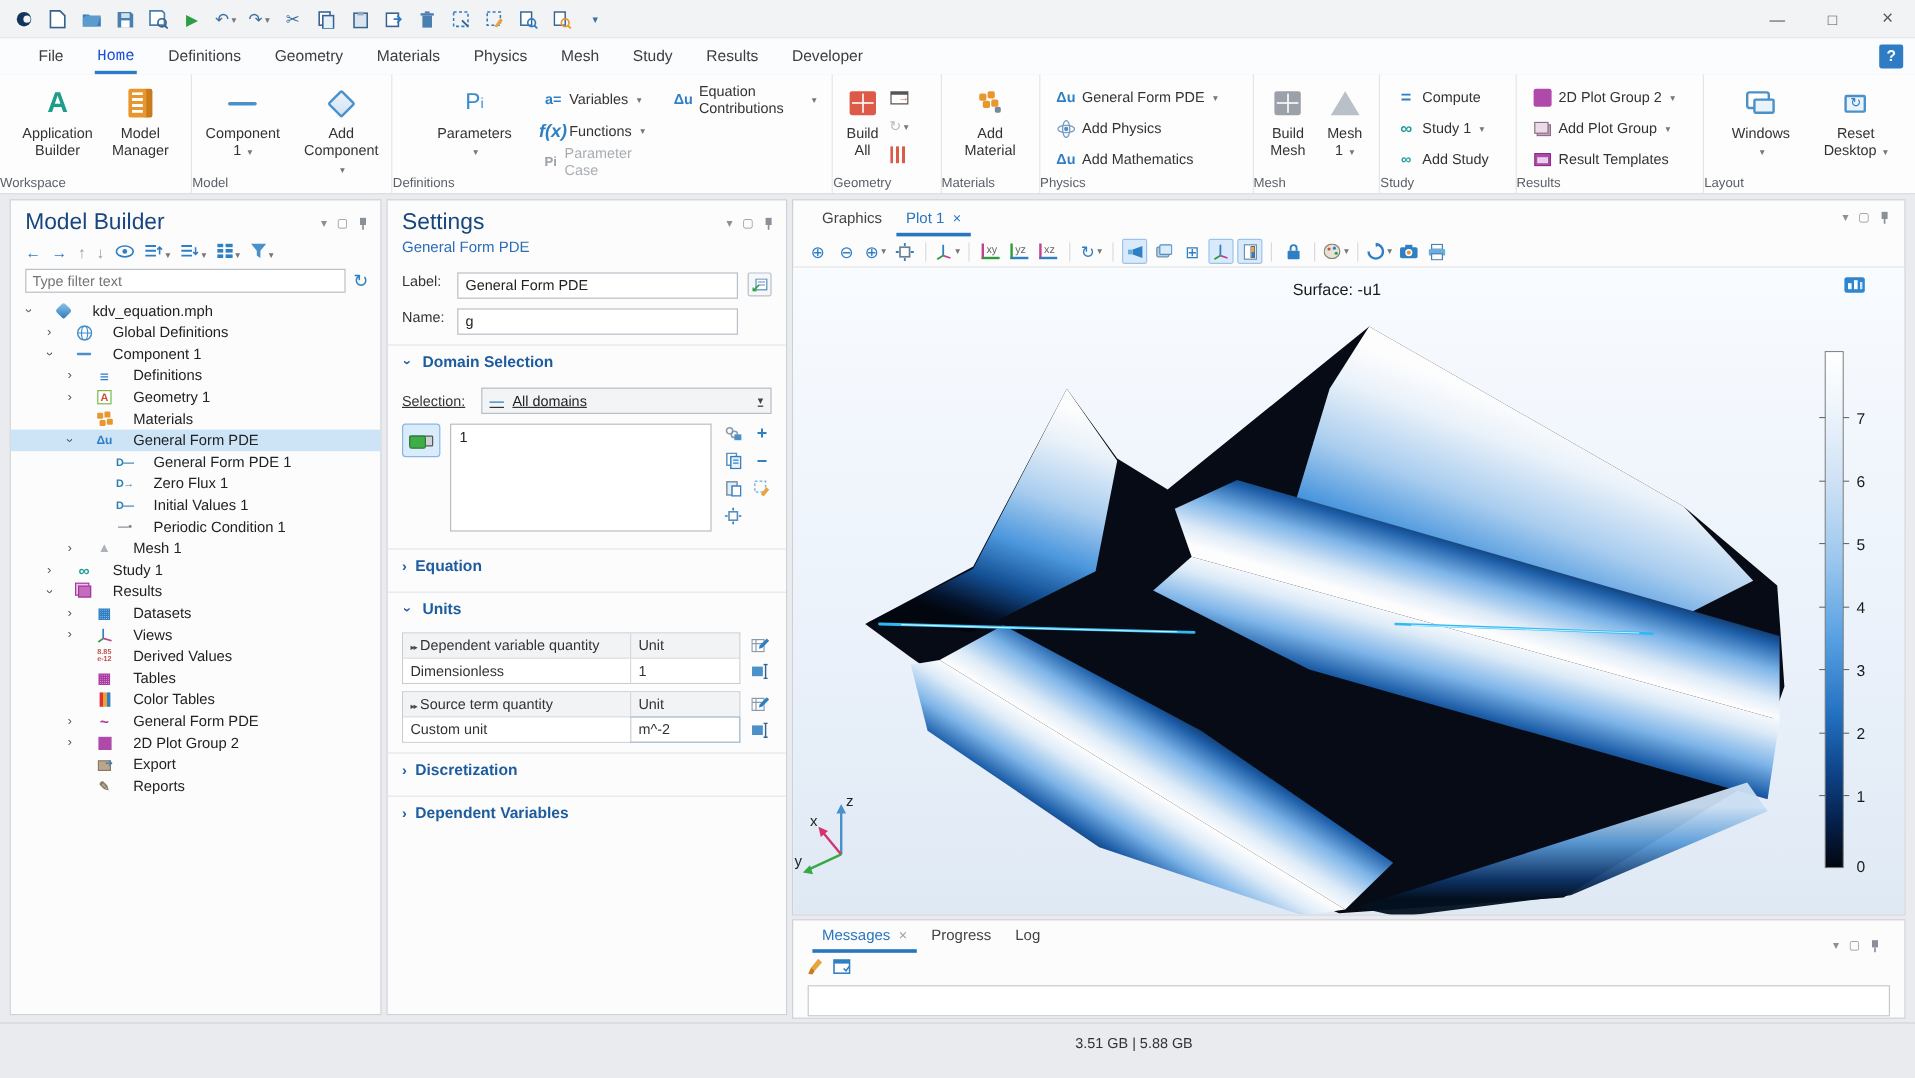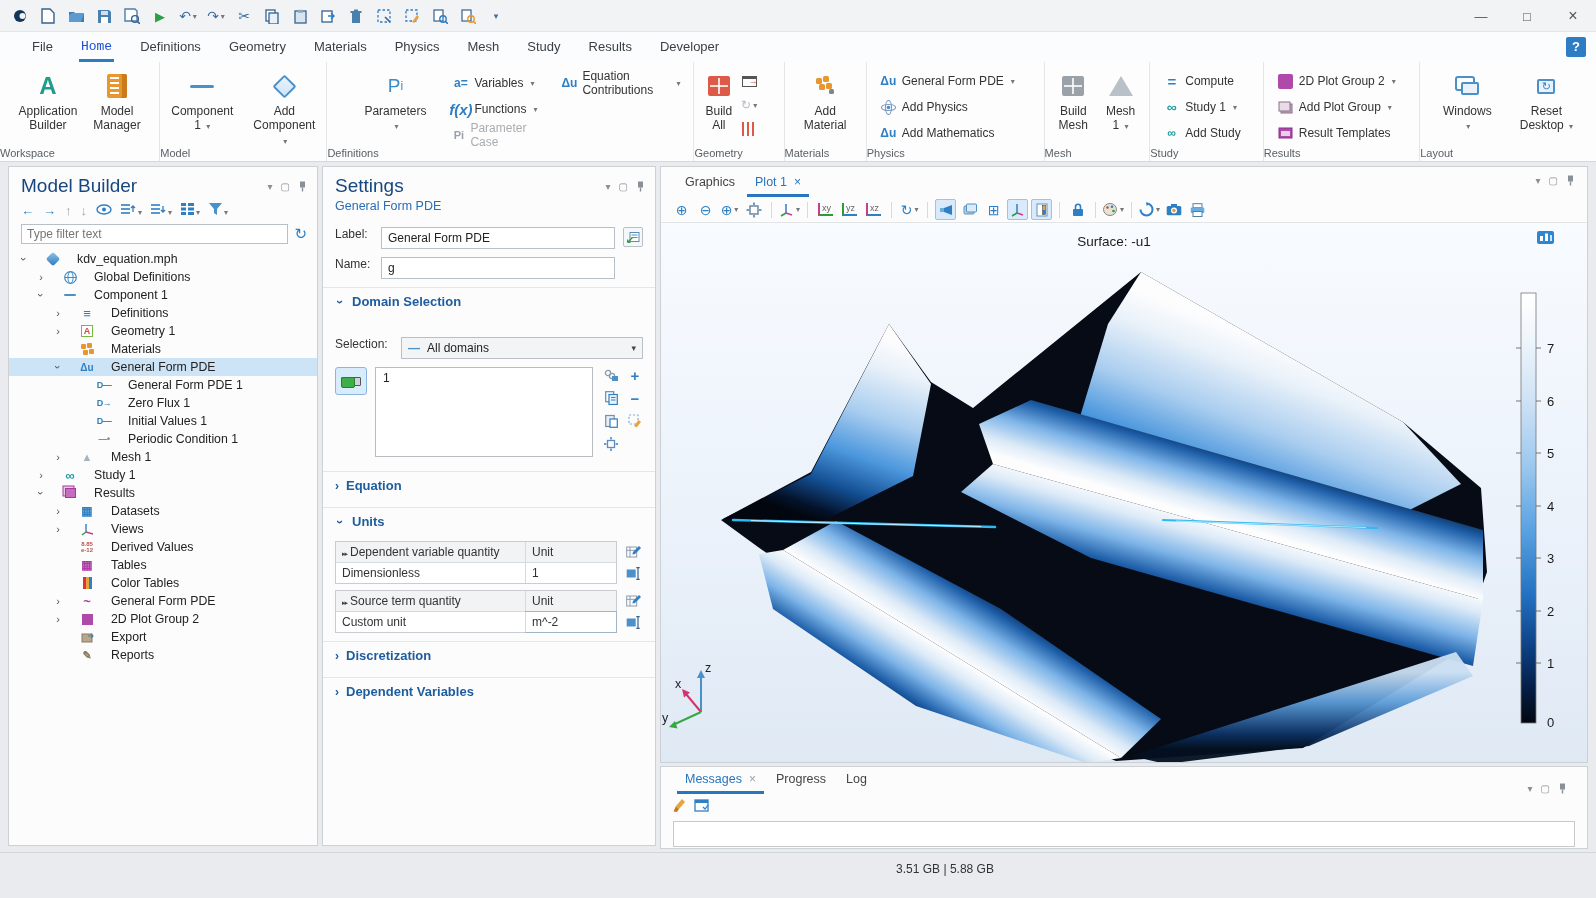--- a/index.html
+++ b/index.html
@@ -88,21 +88,21 @@
   .dtx { color:#2f7fb0; font-size:9px; font-weight:bold; letter-spacing:-0.5px; }
 
   
   .sub { padding:0 12px; font-size:12.5px; color:#2a6db5; margin-top:2px; }
   .frow { display:flex; gap:8px; padding:0 12px; margin-top:8px; }
   .frow label { width:38px; font-size:12px; color:#333; }
   .frow input { flex:1; height:22px; border:1px solid #b9bfc6; padding:0 6px; font-size:12px; font-family:inherit; color:#222; }
   .renbtn { width:20px; height:20px; border:1px solid #b9bfc6; background:#f4f8fb; border-radius:2px; display:flex; align-items:center; justify-content:center; }
   .sec { display:flex; align-items:center; gap:7px; padding:6px 12px; border-top:1px solid #e4e7ea; margin-top:8px; font-size:13px; font-weight:bold; color:#1d5c9e; }
   .sec .sc { font-size:12px; color:#1d5c9e; font-weight:bold; }
-  .selrow { display:flex; align-items:flex-start; gap:8px; padding:2px 12px; margin-top:20px; }
+  .selrow { display:flex; align-items:center; gap:8px; padding:2px 12px; margin-top:6px;text-decoration:underline; }
   .selrow .slabel { width:58px; font-size:12px; }
   .combo { flex:1; height:22px; border:1px solid #b9bfc6; background:#f2f4f6; display:flex; align-items:center; padding:0 6px; gap:7px; font-size:12px; color:#222; }
   .combo .cdash { color:#4a90c9; font-weight:bold; }
   .combo .carr { margin-left:auto; font-size:9px; color:#444; }
   .domwrap { display:flex; gap:8px; padding:6px 12px; }
   .togglebtn { width:32px; height:28px; border:1px solid #8ab6e0; background:#d9ecfb; border-radius:3px; display:flex; align-items:center; justify-content:center; }
   .togglebtn .tg { width:20px; height:9px; border:1px solid #555; background:#cfd4d8; position:relative; border-radius:1px; }
   .togglebtn .tg::after { content:""; position:absolute; left:-1px; top:-1px; width:12px; height:9px; background:#3fae49; border:1px solid #2c7d33; border-radius:2px; }
   .domlist { width:218px; height:90px; border:1px solid #b9bdc2; background:#fff; font-size:12px; padding:3px 7px; color:#222; }
   .sidecols { display:flex; gap:8px; margin-left:2px; }

